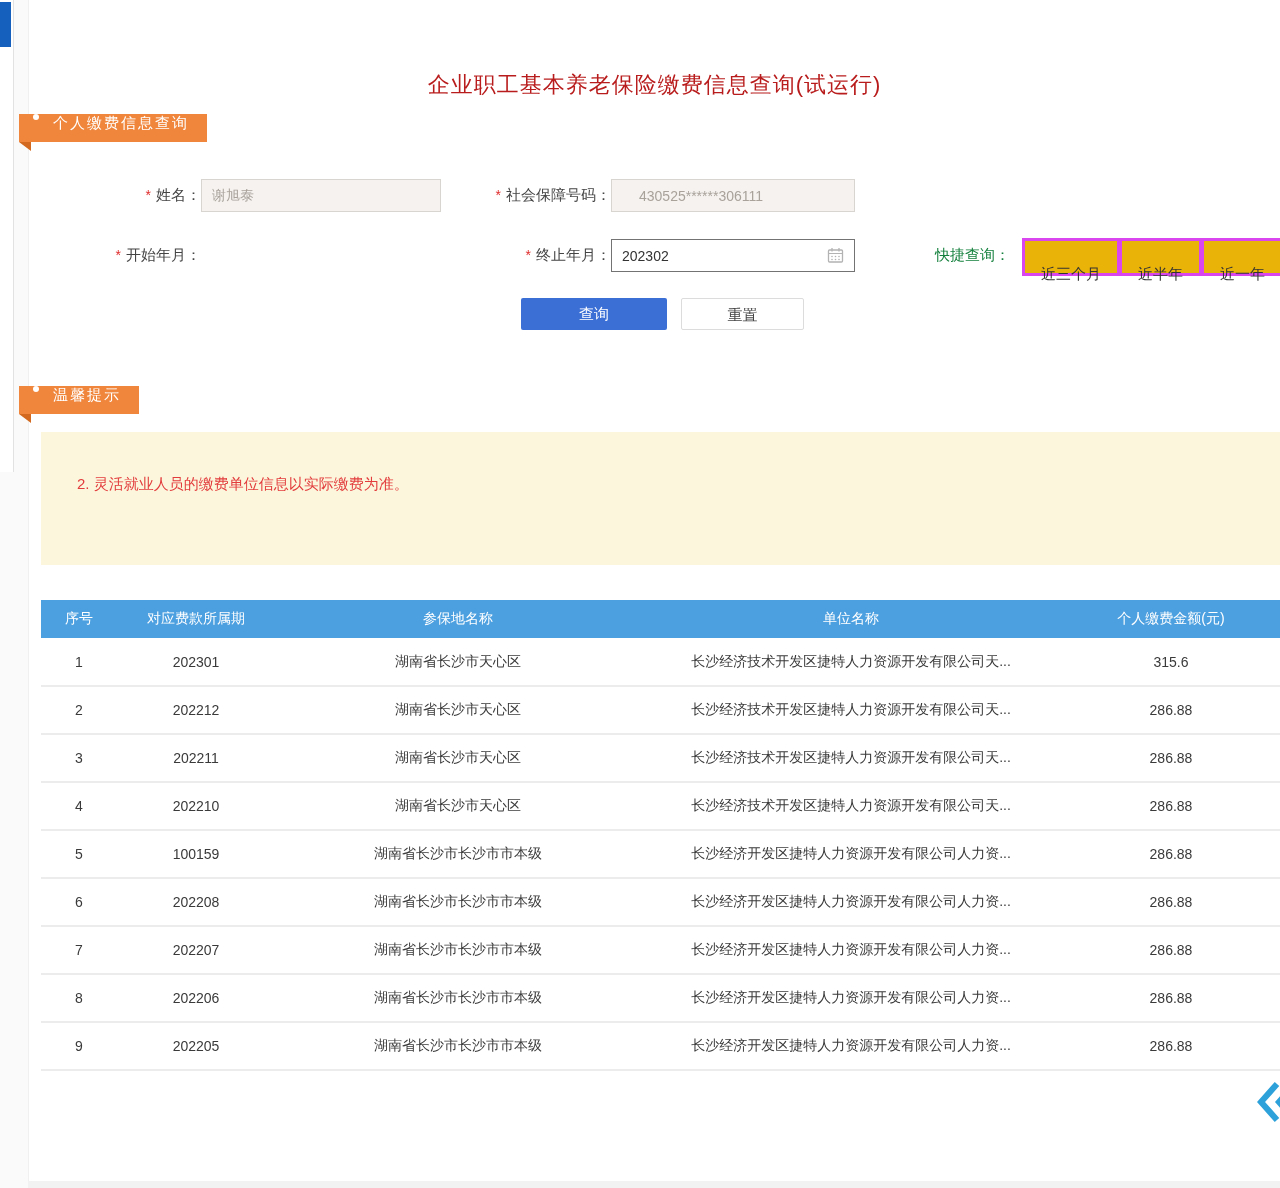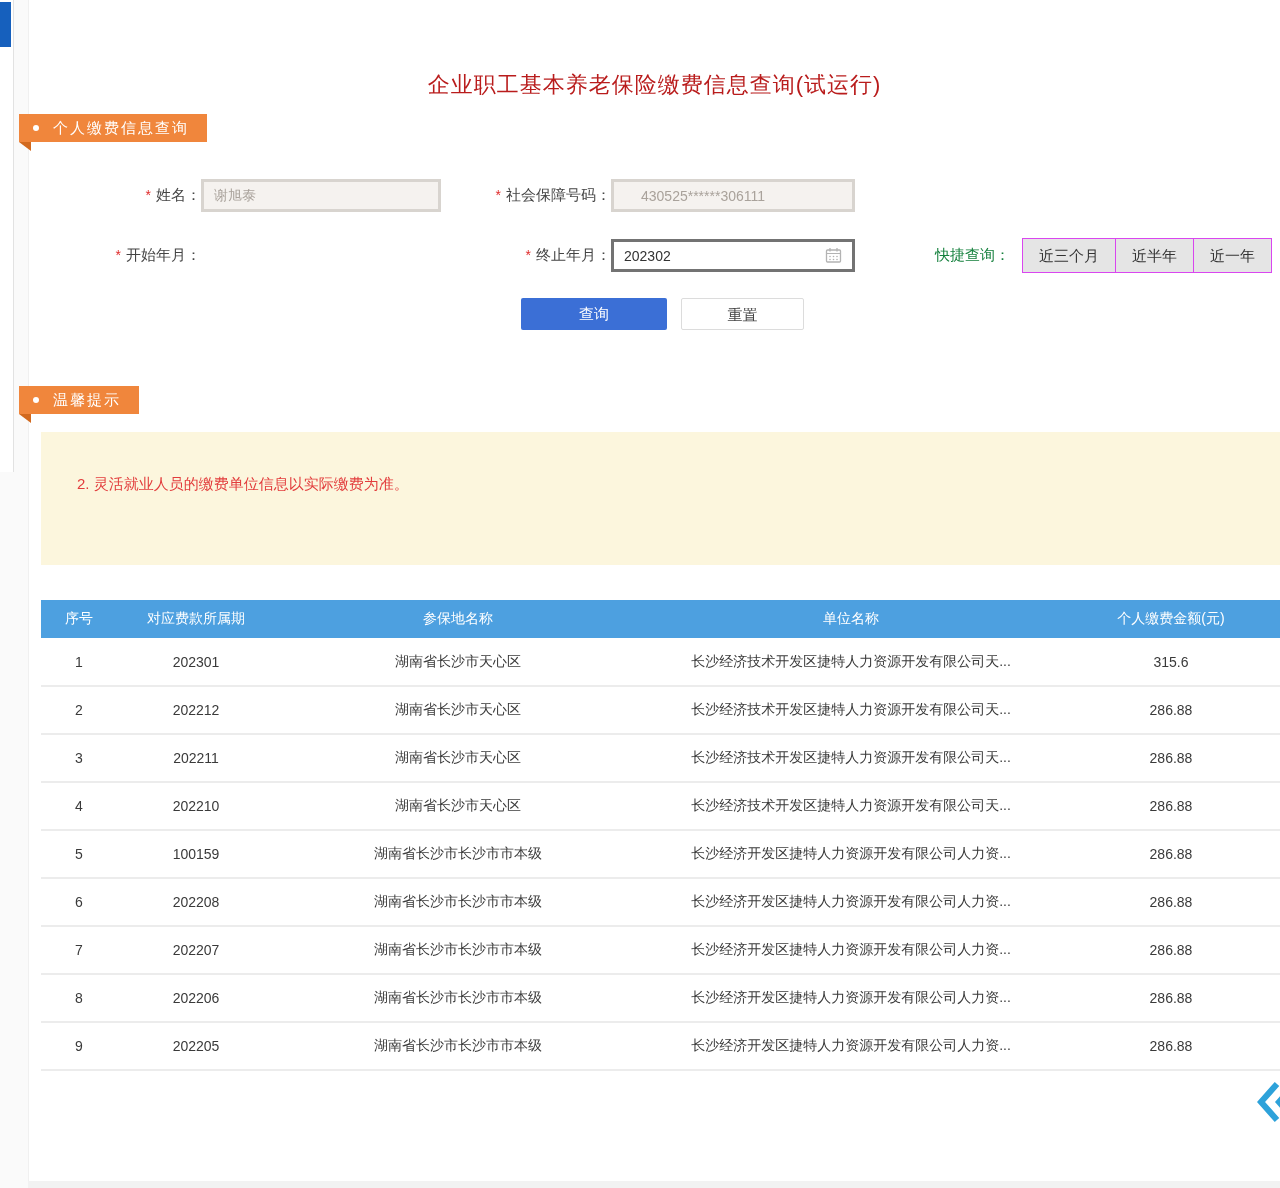--- a/index.html
+++ b/index.html
@@ -23,21 +23,21 @@
 
   .page-title {
     position:absolute; top:70px; left:0; width:100%;
     text-align:center; font-size:22px; color:#b91c1c; letter-spacing:1px;
   }
 
   
   .ribbon {
     position:absolute; left:-10px; height:28px;
     background:#f0863c; color:#fff; font-size:15px;
-    display:flex; align-items:center; padding:0 18px 0 14px;
+    display:flex; padding:0 18px 0 14px;
     letter-spacing:2px;
   }
   .ribbon .dot {
     width:6px; height:6px; border-radius:50%; background:#fff;
     margin-right:14px; flex:0 0 auto;
   }
   .ribbon .fold {
     position:absolute; left:0; top:100%; width:12px; height:9px;
     background:#d2691e;
     clip-path:polygon(0 0, 100% 0, 100% 100%);
@@ -45,31 +45,31 @@
   .ribbon-query { top:114px; }
   .ribbon-tips  { top:386px; }
 
   
   .f-label {
     position:absolute; height:32px; line-height:32px;
     font-size:15px; color:#444; text-align:right;
   }
   .req { color:#e02b2b; margin-right:5px; font-size:14px; }
   .f-input {
-    position:absolute; height:33px; border:3px solid #737373;
+    position:absolute; height:33px; border:1px solid #737373;
     font-size:14px; padding:0 10px; display:flex; align-items:center;
     background:#fff; color:#333;
   }
   .f-input.disabled { background:#f5f2ef; color:#a9a29b; border-color:#d8d4cf; }
   .f-input .cal { margin-left:auto; flex:0 0 auto; display:flex; }
 
   .quick-label { position:absolute; font-size:15px; color:#15803d; height:34px; line-height:34px; }
   .quick-group { position:absolute; display:flex; }
   .quick-btn {
-    height:35px; padding:0 16px; background:#e5e5e5; border:1px solid #d946ef;
+    height:35px; padding:16px 16px; background:#eab308; border:3px solid #d946ef;
     font-size:15px; color:#333; line-height:33px; margin-left:-1px;
     cursor:pointer; white-space:nowrap;
   }
 
   .btn {
     position:absolute; height:32px; font-size:15px; text-align:center;
     line-height:32px; cursor:pointer; border-radius:2px;
   }
   .btn-query { left:492px; top:298px; width:146px; background:#3b6fd6; color:#fff; }
   .btn-reset { left:652px; top:298px; width:123px; background:#fff; color:#444; border:1px solid #dcdcdc; }

